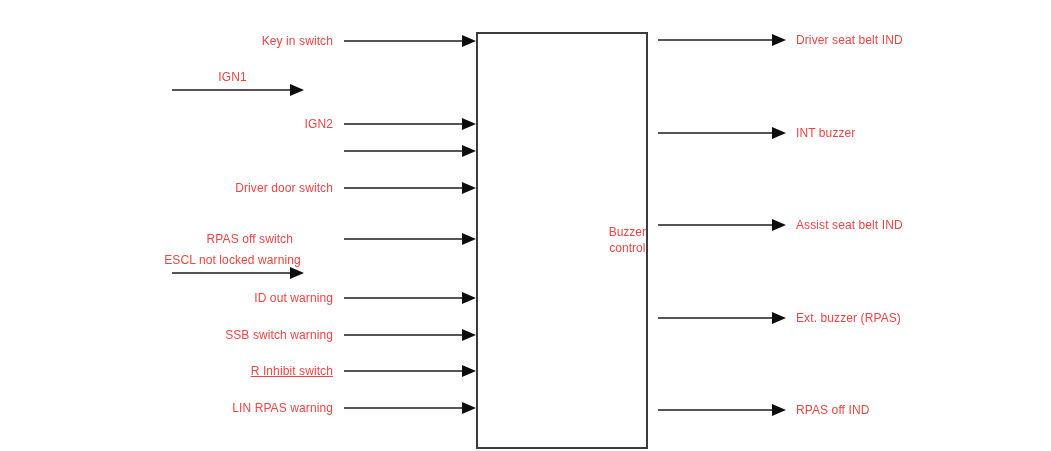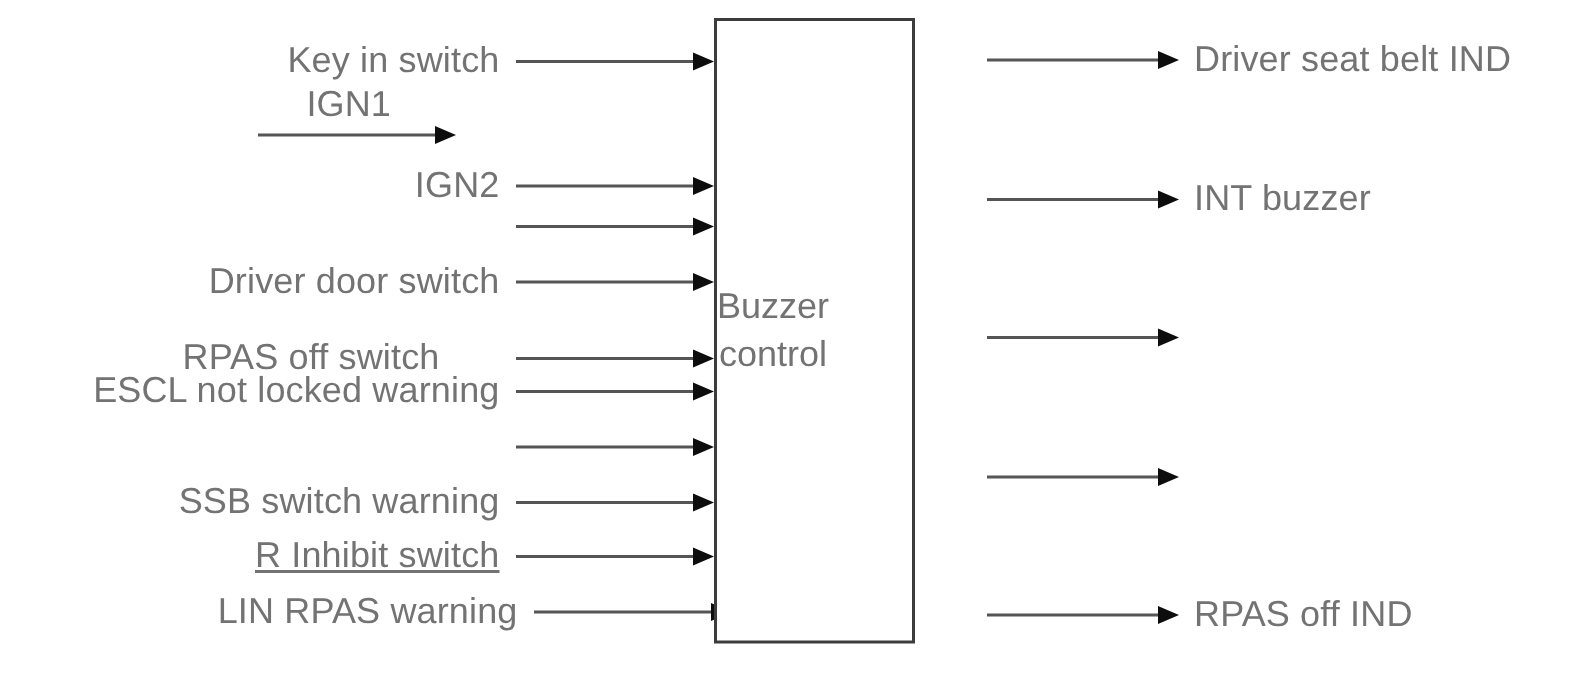--- a/index.html
+++ b/index.html
@@ -6,22 +6,22 @@
     margin: 0;
     padding: 0;
     background: #ffffff;
   }
   .canvas {
     position: relative;
     width: 1051px;
     height: 451px;
     background: #ffffff;
     font-family: "Liberation Sans", sans-serif;
-    font-size: 24px;
-    color: #737373;
+    font-size: 12px;
+    color: #ef4444;
     overflow: hidden;
   }
   .row {
     position: absolute;
     display: flex;
     align-items: center;
     height: 36px;
   }
   .input-row {
     left: 0;
@@ -51,29 +51,29 @@
   .head {
     width: 0;
     height: 0;
     border-top: 6px solid transparent;
     border-bottom: 6px solid transparent;
     border-left: 14px solid #0d0d0d;
   }
   .block {
     position: absolute;
     left: 476px;
-    top: 12px;
-    width: 134px;
+    top: 32px;
+    width: 172px;
     height: 417px;
     box-sizing: border-box;
     border: 2px solid #3c3c3c;
     background: #ffffff;
     display: flex;
     align-items: center;
-    justify-content: flex-start;
+    justify-content: flex-end;
   }
   .block-label {
     display: flex;
     flex-direction: column;
     align-items: center;
     line-height: 1.32;
     text-align: center;
   }
 </style>
 </head>
@@ -115,48 +115,49 @@
       <span class="head"></span>
     </span>
   </div>
       <div class="row input-row" style="top: 221px; gap: 40px;">
     <span class="label">RPAS off switch</span>
     <span class="arrow">
       <span class="line"></span>
       <span class="head"></span>
     </span>
   </div>
-      <div class="row input-row" style="top: 243px;">
+      <div class="row input-row" style="top: 243px; flex-direction: column;">
     <span class="label">ESCL not locked warning</span>
     <span class="arrow">
       <span class="line"></span>
       <span class="head"></span>
     </span>
   </div>
       <div class="row input-row" style="top: 280px;">
+    <span class="label">ID out warning</span>
     <span class="arrow">
       <span class="line"></span>
       <span class="head"></span>
     </span>
   </div>
       <div class="row input-row" style="top: 317px;">
     <span class="label">SSB switch warning</span>
     <span class="arrow">
       <span class="line"></span>
       <span class="head"></span>
     </span>
   </div>
       <div class="row input-row" style="top: 353px; text-decoration: underline;">
     <span class="label">R Inhibit switch</span>
     <span class="arrow">
       <span class="line"></span>
       <span class="head"></span>
     </span>
   </div>
-      <div class="row input-row" style="top: 390px; padding-left: 12px;">
+      <div class="row input-row" style="top: 390px;">
     <span class="label">LIN RPAS warning</span>
     <span class="arrow">
       <span class="line"></span>
       <span class="head"></span>
     </span>
   </div>
     </div>
 
   <div class="block">
     <div class="block-label">
@@ -178,26 +179,28 @@
       <span class="line"></span>
       <span class="head"></span>
     </span>
     <span class="label">INT buzzer</span>
   </div>
       <div class="row output-row" style="top: 207px;">
     <span class="arrow">
       <span class="line"></span>
       <span class="head"></span>
     </span>
+    <span class="label">Assist seat belt IND</span>
   </div>
       <div class="row output-row" style="top: 300px;">
     <span class="arrow">
       <span class="line"></span>
       <span class="head"></span>
     </span>
+    <span class="label">Ext. buzzer (RPAS)</span>
   </div>
       <div class="row output-row" style="top: 392px;">
     <span class="arrow">
       <span class="line"></span>
       <span class="head"></span>
     </span>
     <span class="label">RPAS off IND</span>
   </div>
     </div>
 </div>

